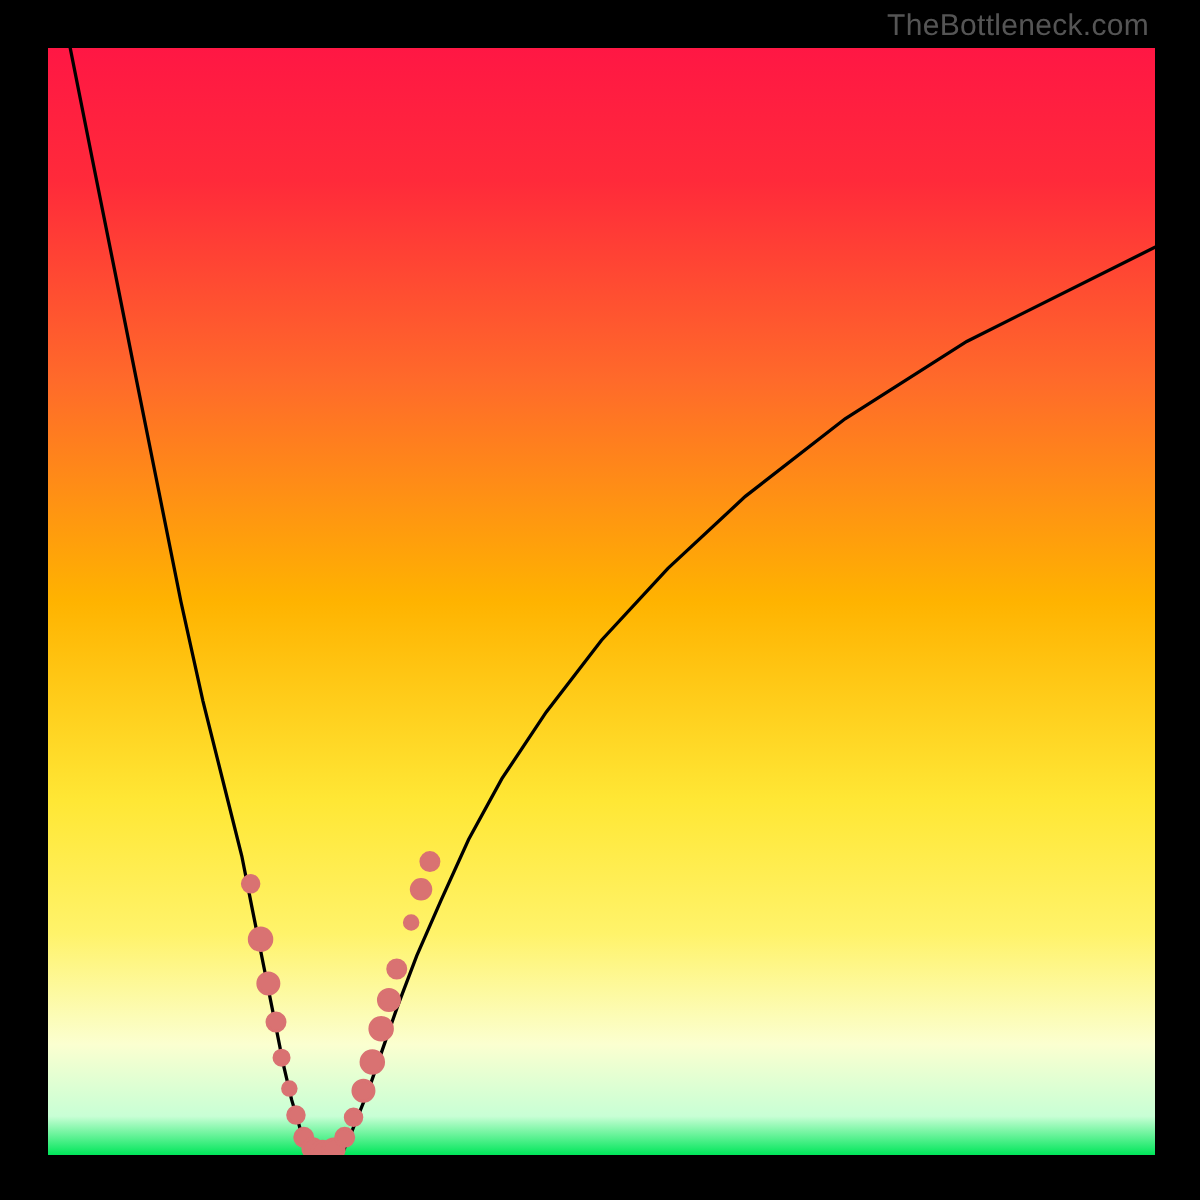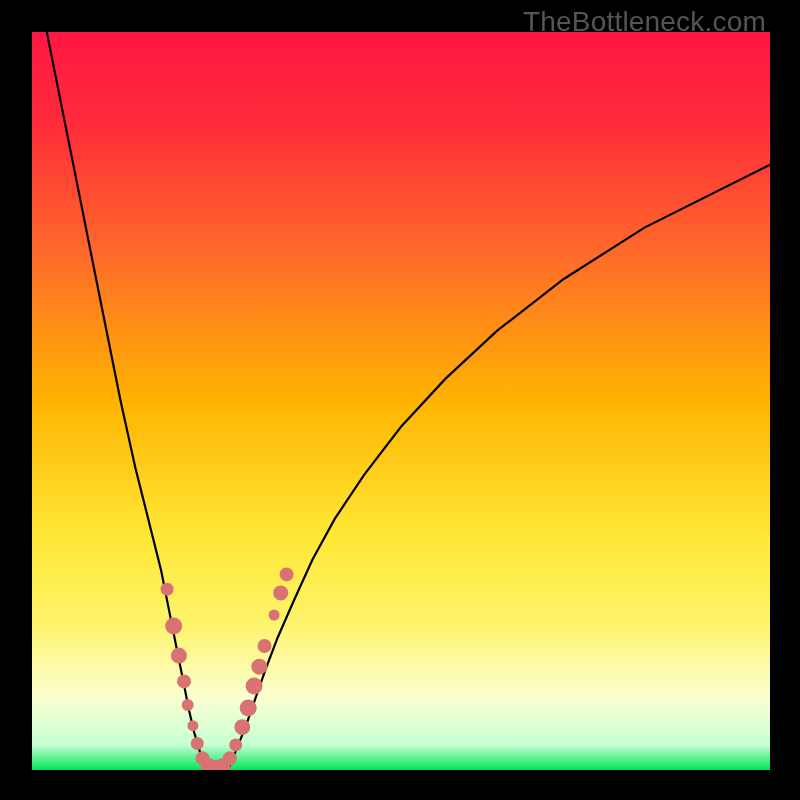--- a/index.html
+++ b/index.html
@@ -27,21 +27,21 @@
   }
   .gradient {
     position: absolute;
     left: 0; top: 0; right: 0; bottom: 0;
   }
   .watermark {
     position: absolute;
     top: 6px;
     right: 34px;
     color: #555;
-    font-size: 28px;
+    font-size: 20px;
     font-weight: 500;
     letter-spacing: 0.2px;
   }
   svg {
     position: absolute;
     left: 0; top: 0;
     width: 738px;
     height: 738px;
   }
   .curve {

